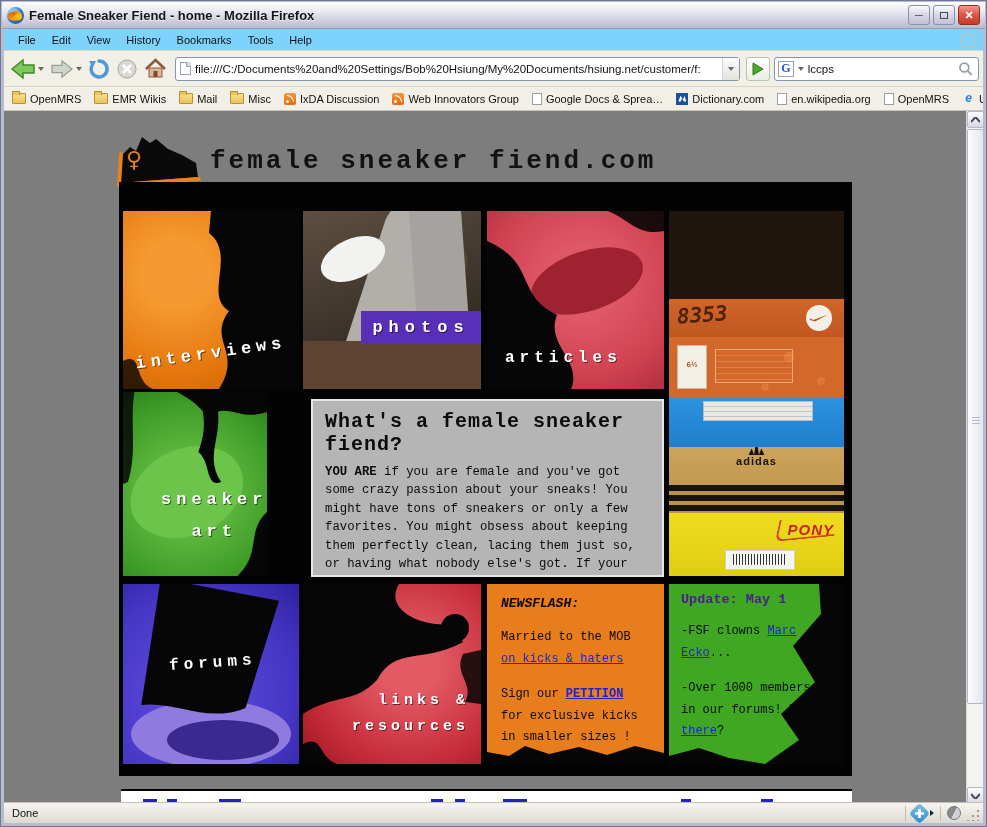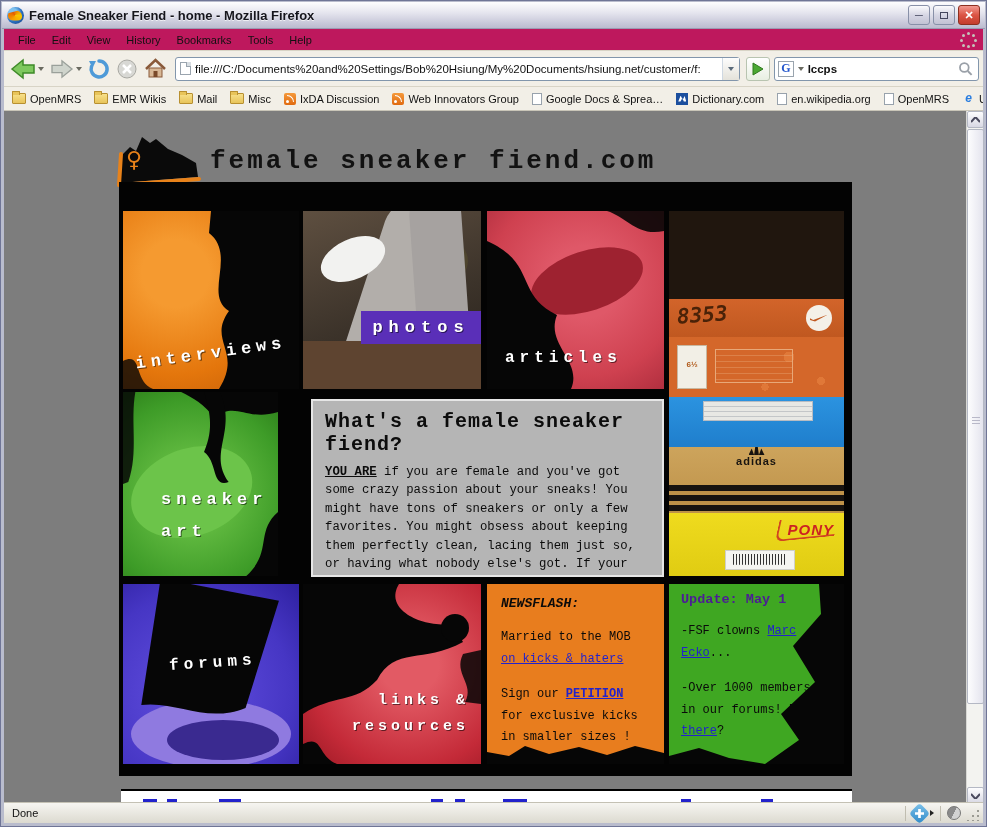--- a/index.html
+++ b/index.html
@@ -16,21 +16,21 @@
     background:conic-gradient(from 210deg,#f7a000,#e35b00,#f7c500,#f7a000); clip-path:polygon(0 35%,100% 0,100% 100%,0 100%);}
   .title-text { font-size:13px; font-weight:bold; color:#15151c; text-shadow:0 1px 0 #ffffffaa; flex:1 1 auto;
     white-space:nowrap; overflow:hidden; }
   .winbtn { width:22px; height:20px; margin-left:3px; border:1px solid #8890a8; border-radius:3px;
     background:linear-gradient(#fbfbfd,#d6d6e4 50%,#c2c2d4); display:flex; align-items:center; justify-content:center;
     font-size:11px; font-weight:bold; color:#44465e; }
   .winbtn.close { background:linear-gradient(#f29a90,#db5545 50%,#c43c2c); color:#fff; border-color:#8c3020; }
   .winbtn .box { width:8px; height:7px; border:1.5px solid #44465e; }
 
   
-  .menubar { position:absolute; left:3px; right:3px; top:28px; height:22px; background:#be185d;
+  .menubar { position:absolute; left:3px; right:3px; top:28px; height:22px; background:#7dd3fc;
     border-bottom:1px solid #d8d4c6; display:flex; align-items:center; padding-left:6px; }
   .menu-item { font-size:11px; color:#111; padding:3px 8px; }
   .throbber { margin-left:auto; margin-right:6px; width:16px; height:16px; position:relative; }
   .throbber i { position:absolute; width:3px; height:3px; border-radius:50%; background:#c4c2ba; }
   .throbber i:nth-child(1){left:6px;top:0;} .throbber i:nth-child(2){left:11px;top:2px;}
   .throbber i:nth-child(3){left:13px;top:7px;} .throbber i:nth-child(4){left:11px;top:12px;}
   .throbber i:nth-child(5){left:6px;top:13px;} .throbber i:nth-child(6){left:1px;top:12px;}
   .throbber i:nth-child(7){left:-1px;top:7px;} .throbber i:nth-child(8){left:1px;top:2px;}
 
   
@@ -105,40 +105,40 @@
   .tile-label { position:absolute; color:#fff; font-family:"Liberation Mono","DejaVu Sans Mono",monospace; font-weight:bold;
     text-shadow:1px 1px 0 #00000088; white-space:pre; }
 
   .t-interviews { left:4px; top:29px; width:176px; height:178px;
     background:radial-gradient(circle at 30% 35%, #f59a30 0 20%, #e4760c 60%, #b85606 100%); }
   .t-photos { left:184px; top:29px; width:178px; height:178px;
     background:linear-gradient(160deg,#5e4f40 0%,#3c332a 55%,#241e18 100%); }
   .t-articles { left:368px; top:29px; width:177px; height:178px;
     background:radial-gradient(circle at 55% 40%, #df5868 0 25%, #cf4150 65%, #a82a3a 100%); }
   .t-boxes { left:550px; top:29px; width:175px; height:365px; background:#20160e; }
-  .t-sneakerart { left:4px; top:210px; width:155px; height:184px;
-    background:radial-gradient(circle at 45% 55%, #64bc42 0 25%, #3e9c28 70%, #2a7a18 100%); }
+  .t-sneakerart { left:4px; top:210px; width:144px; height:184px;
+    background:radial-gradient(circle at 45% 55%, #64bc42 0 25%, #3e9c28 70%, #2a7a18 100%);text-align:center; }
   .t-about { left:192px; top:217px; width:353px; height:178px; background:#b5b5b5; border:2px solid #e6e6e6;
     padding:9px 12px 8px 12px; color:#0c0c0c; }
   .t-forums { left:4px; top:402px; width:176px; height:180px;
     background:radial-gradient(circle at 40% 60%, #5a48d8 0 20%, #4636c4 65%, #2e20a0 100%); }
   .t-links { left:184px; top:402px; width:178px; height:180px;
     background:radial-gradient(circle at 60% 45%, #e25a64 0 20%, #c42a38 70%, #991823 100%); }
   .t-news { left:368px; top:402px; width:177px; height:180px; background:var(--newsflash_orange,#e87d1e);
     padding:12px 12px 0 14px; }
   .t-update { left:550px; top:402px; width:175px; height:180px; background:var(--update_green,#3fa722);
     padding:8px 10px 0 12px; }
 
   .photos-banner { position:absolute; left:58px; top:100px; width:120px; height:33px; background:var(--tile_purple_banner,#5a2fb8);
     display:flex; align-items:center; justify-content:center; }
   .photos-banner .tile-label { position:static; font-size:17px; letter-spacing:6px; }
 
   .about-head { font-family:"Liberation Mono","DejaVu Sans Mono",monospace; font-weight:bold; font-size:20px; letter-spacing:1px; margin-bottom:7px; }
   .about-body { font-family:"Liberation Mono","DejaVu Sans Mono",monospace; font-size:12.3px; line-height:1.5; }
-  .about-body b { font-weight:bold;text-decoration:underline; }
+  .about-body b { font-weight:bold; }
 
   .news-head { font-family:"Liberation Mono","DejaVu Sans Mono",monospace; font-weight:bold; font-style:italic; font-size:13px; color:#0a0a0a; margin-bottom:16px;}
   .news-p, .upd-p { font-family:"Liberation Mono","DejaVu Sans Mono",monospace; font-size:12px; line-height:1.8; color:#0a0a0a; margin-bottom:14px;}
   a.site-link { color:var(--link_blue,#2222cc); text-decoration:underline; }
   a.site-link.bold { font-weight:bold; }
   .upd-head { font-family:"Liberation Mono","DejaVu Sans Mono",monospace; font-weight:bold; font-size:13.5px; color:#4c1d95; margin-bottom:14px;}
   .t-update .upd-p { width:142px; }
 
   
   .boxrow { position:absolute; left:0; width:175px; }
@@ -259,21 +259,21 @@
         </span>
     </span>
     <span class="gobtn">
       <svg width="14" height="14" viewBox="0 0 14 14">
           <path d="M2 1 L12 7 L2 13 Z" fill="#4aa832" stroke="#2e7a1e"></path>
         </svg>
     </span>
     <span class="searchbox">
       <span class="g-logo">G</span>
       <span class="caret"></span>
-      <input type="text" style="padding-left: 4px; font-weight: bold;" value="lccps">
+      <input type="text" style="padding-left: 4px;" value="lccps">
       <svg width="16" height="16" viewBox="0 0 16 16" style="margin-right:4px;">
           <circle cx="6.5" cy="6.5" r="4.5" fill="none" stroke="#9aa0a8" stroke-width="1.8"></circle>
           <path d="M10 10 L14 14" stroke="#9aa0a8" stroke-width="2"></path>
         </svg>
     </span>
   </div>
 
   <div class="bookbar">
     <span class="bm">
         <span class="ic-folder"></span>

